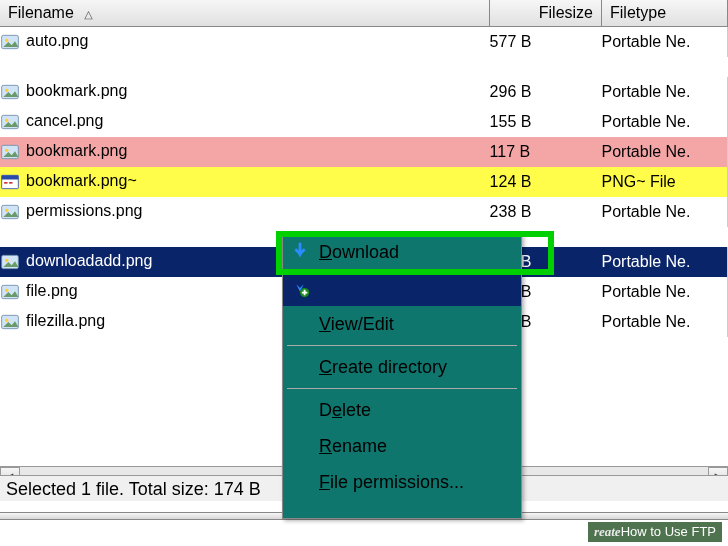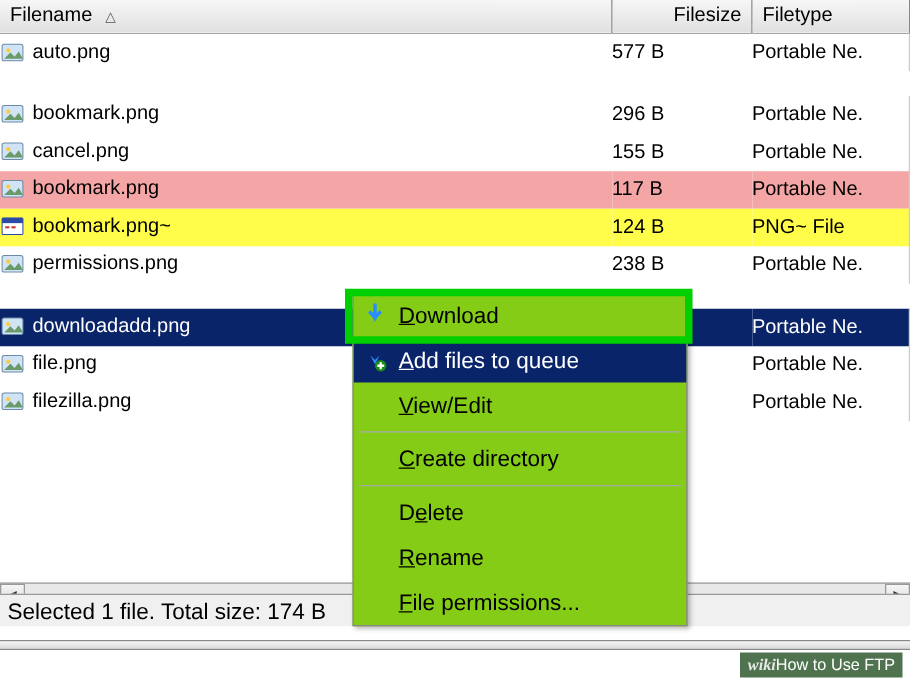--- a/index.html
+++ b/index.html
@@ -72,26 +72,26 @@
   }
   .bottom-divider {
     position: absolute;
     left:0; right:0; bottom: 26px; height:8px;
     background: linear-gradient(#f6f6f6,#d8d8d8);
     border-top:1px solid #888; border-bottom:1px solid #888;
   }
   .context-menu {
     position: absolute;
     top: 233px; left: 282px;
-    width: 268px;
-    background: #84cc16;
+    width: 240px;
+    background: #0f766e;
     border: 1px solid #888;
     box-shadow: 2px 2px 4px rgba(0,0,0,.3);
     z-index: 10;
-    padding-bottom: 0;
+    padding-bottom: 18px;
   }
   .menu-item {
     display: flex;
     align-items: center;
     height: 36px;
     padding: 0 10px 0 36px;
     position: relative;
     font-size: 18px;
   }
   .menu-item.hover { background: #0a246a; color: #fff; }
@@ -249,21 +249,20 @@
     <span><span class="underline">D</span>ownload</span>
   </div>
   <div class="menu-item hover">
     <span class="icon">
       <svg viewBox="0 0 24 24">
           <path d="M12 3 L12 12 L8 8 L12 16 L16 8 L12 12" fill="#2a8cff"></path>
           <circle cx="17" cy="17" r="5" fill="#1a8a1a"></circle>
           <path d="M17 14v6M14 17h6" stroke="#fff" stroke-width="2"></path>
         </svg>
     </span>
-    <span><span class="underline">A</span>dd files to queue</span>
   </div>
   <div class="menu-item">
     <span><span class="underline">V</span>iew/Edit</span>
   </div>
   <div class="menu-sep"></div>
   <div class="menu-item">
     <span><span class="underline">C</span>reate directory</span>
   </div>
   <div class="menu-sep"></div>
   <div class="menu-item">
@@ -284,14 +283,14 @@
   <div class="scroll-track"></div>
   <div class="scroll-arrow">►</div>
 </div>
 
 <div class="status-bar">
   <span>Selected 1 file. Total size: 174 B</span>
 </div>
 <div class="bottom-divider"></div>
 
 <div class="watermark">
-  <b>wiki</b><span>How to Use FTP</span>
+  <b>reate</b><span>How to Use FTP</span>
 </div>
 
 </body></html>

